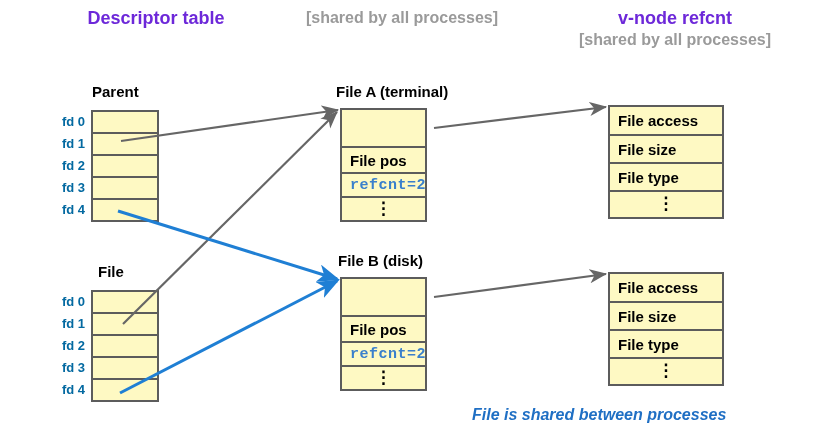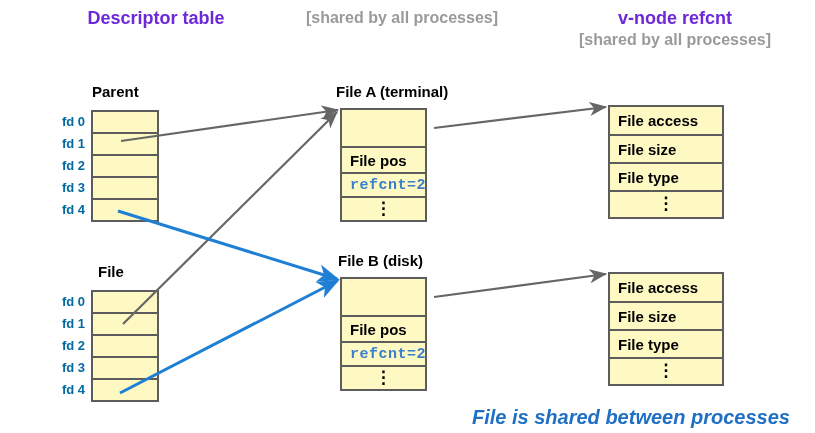--- a/index.html
+++ b/index.html
@@ -83,21 +83,21 @@
     position: absolute;
     font-size: 13px;
     font-weight: bold;
     color: #0369a1;
     text-align: right;
     white-space: nowrap;
   }
   
   .footnote {
     position: absolute;
-    font-size: 20px;
+    font-size: 16px;
     font-weight: bold;
     font-style: italic;
     color: #1f6fc4;
     white-space: nowrap;
   }
   
   #arrows {
     position: absolute;
     left: 0; top: 0;
     width: 815px;

